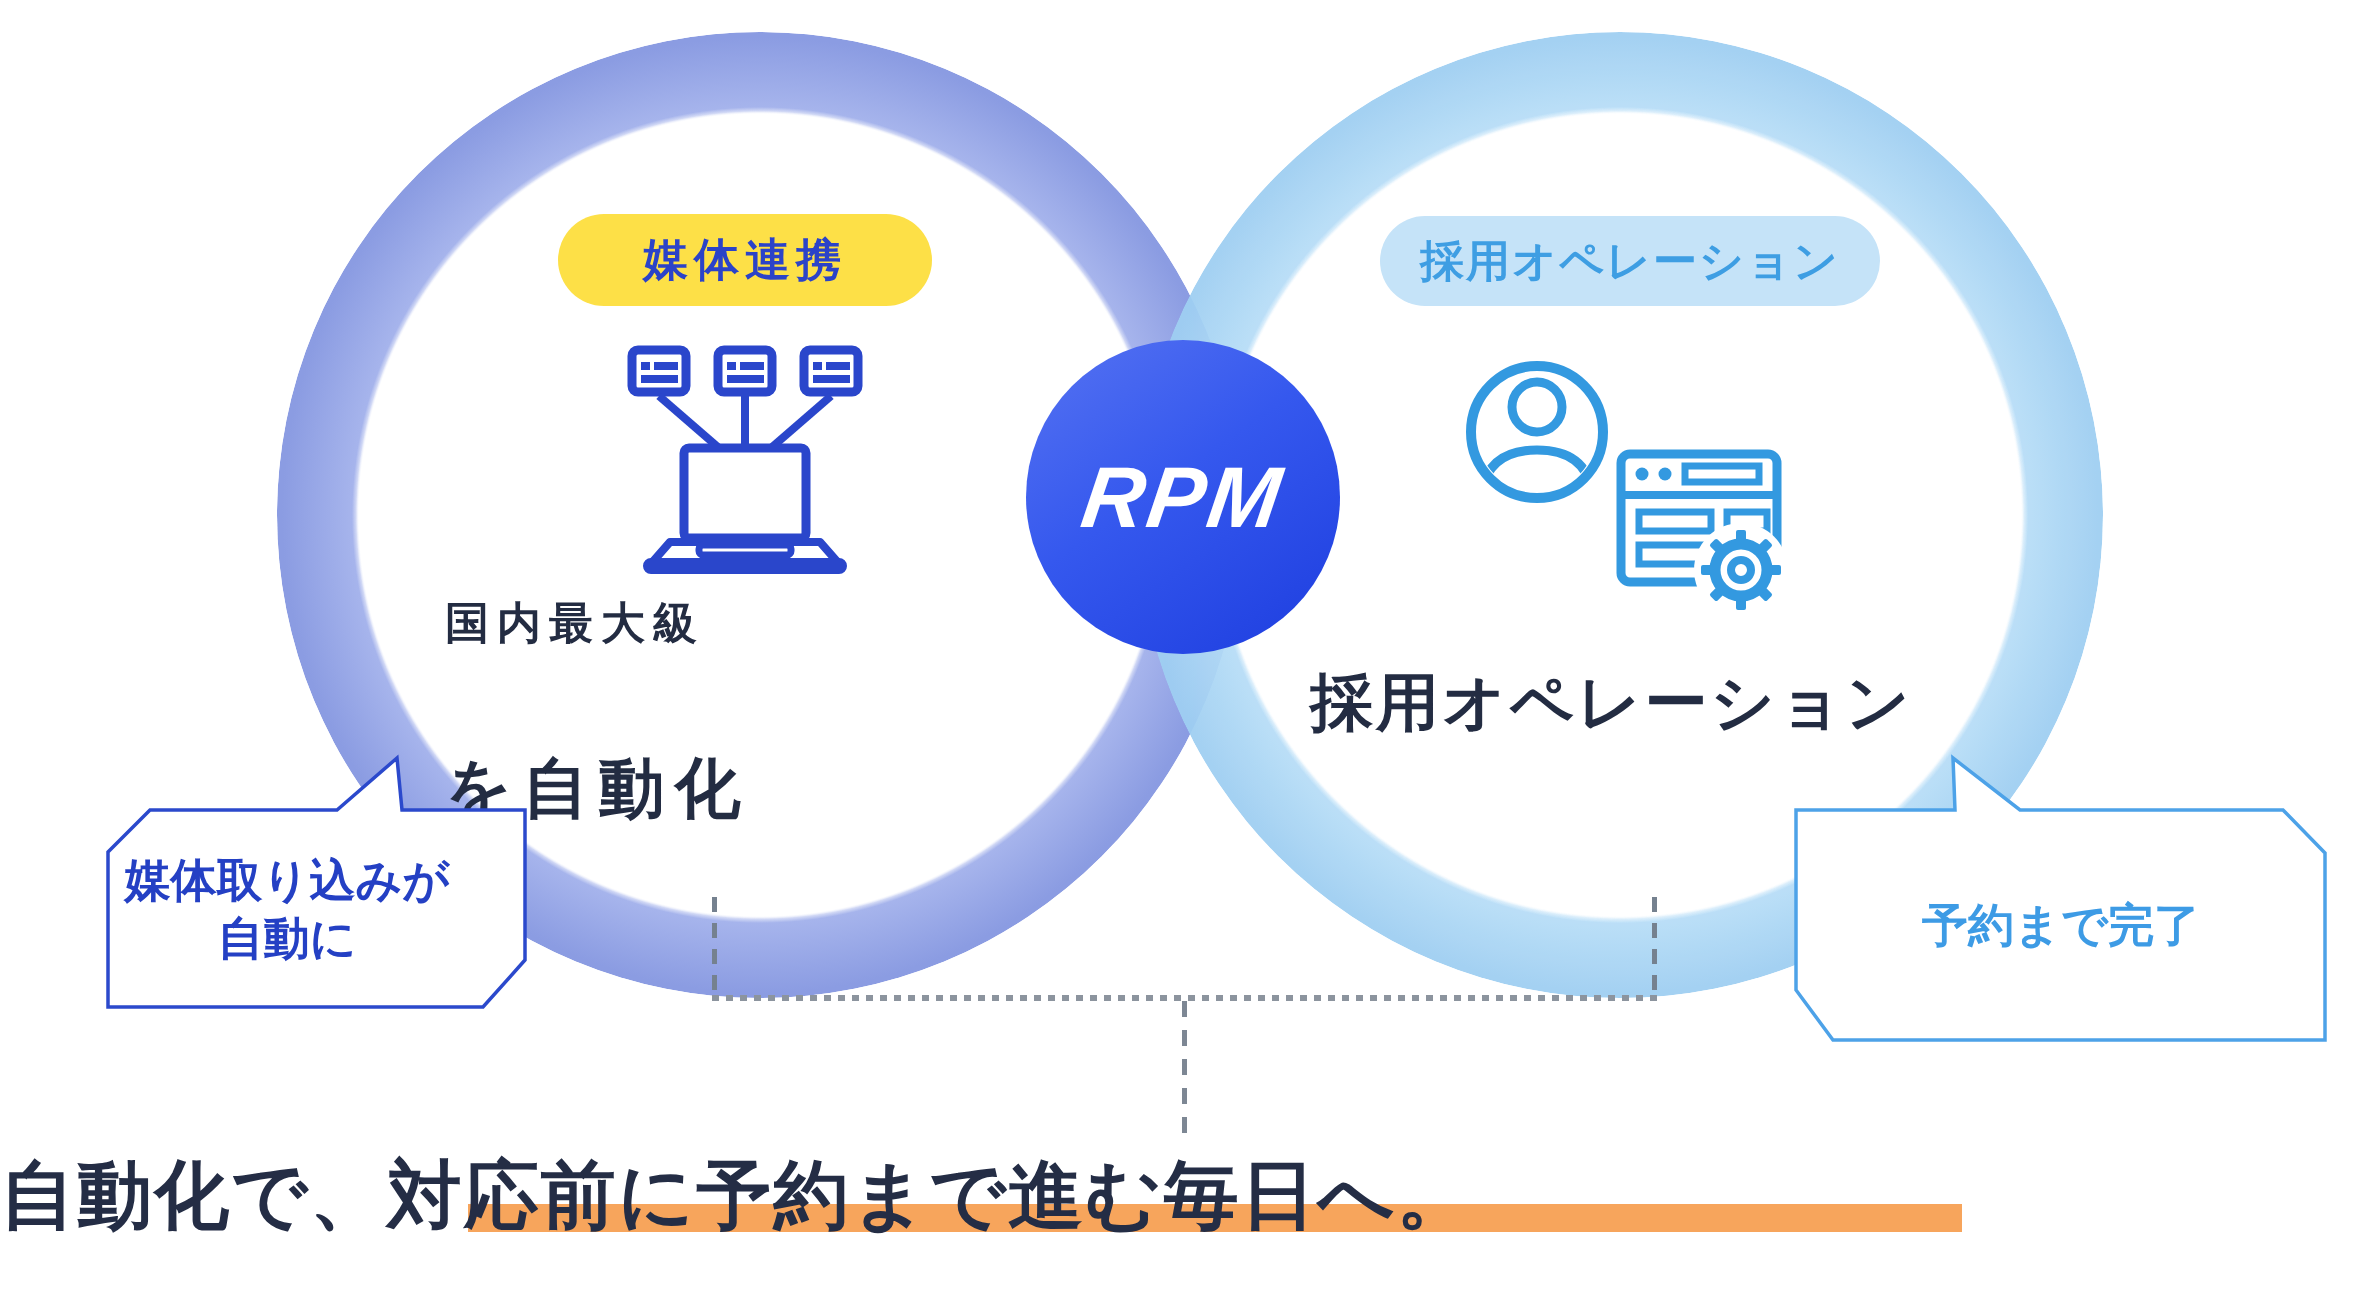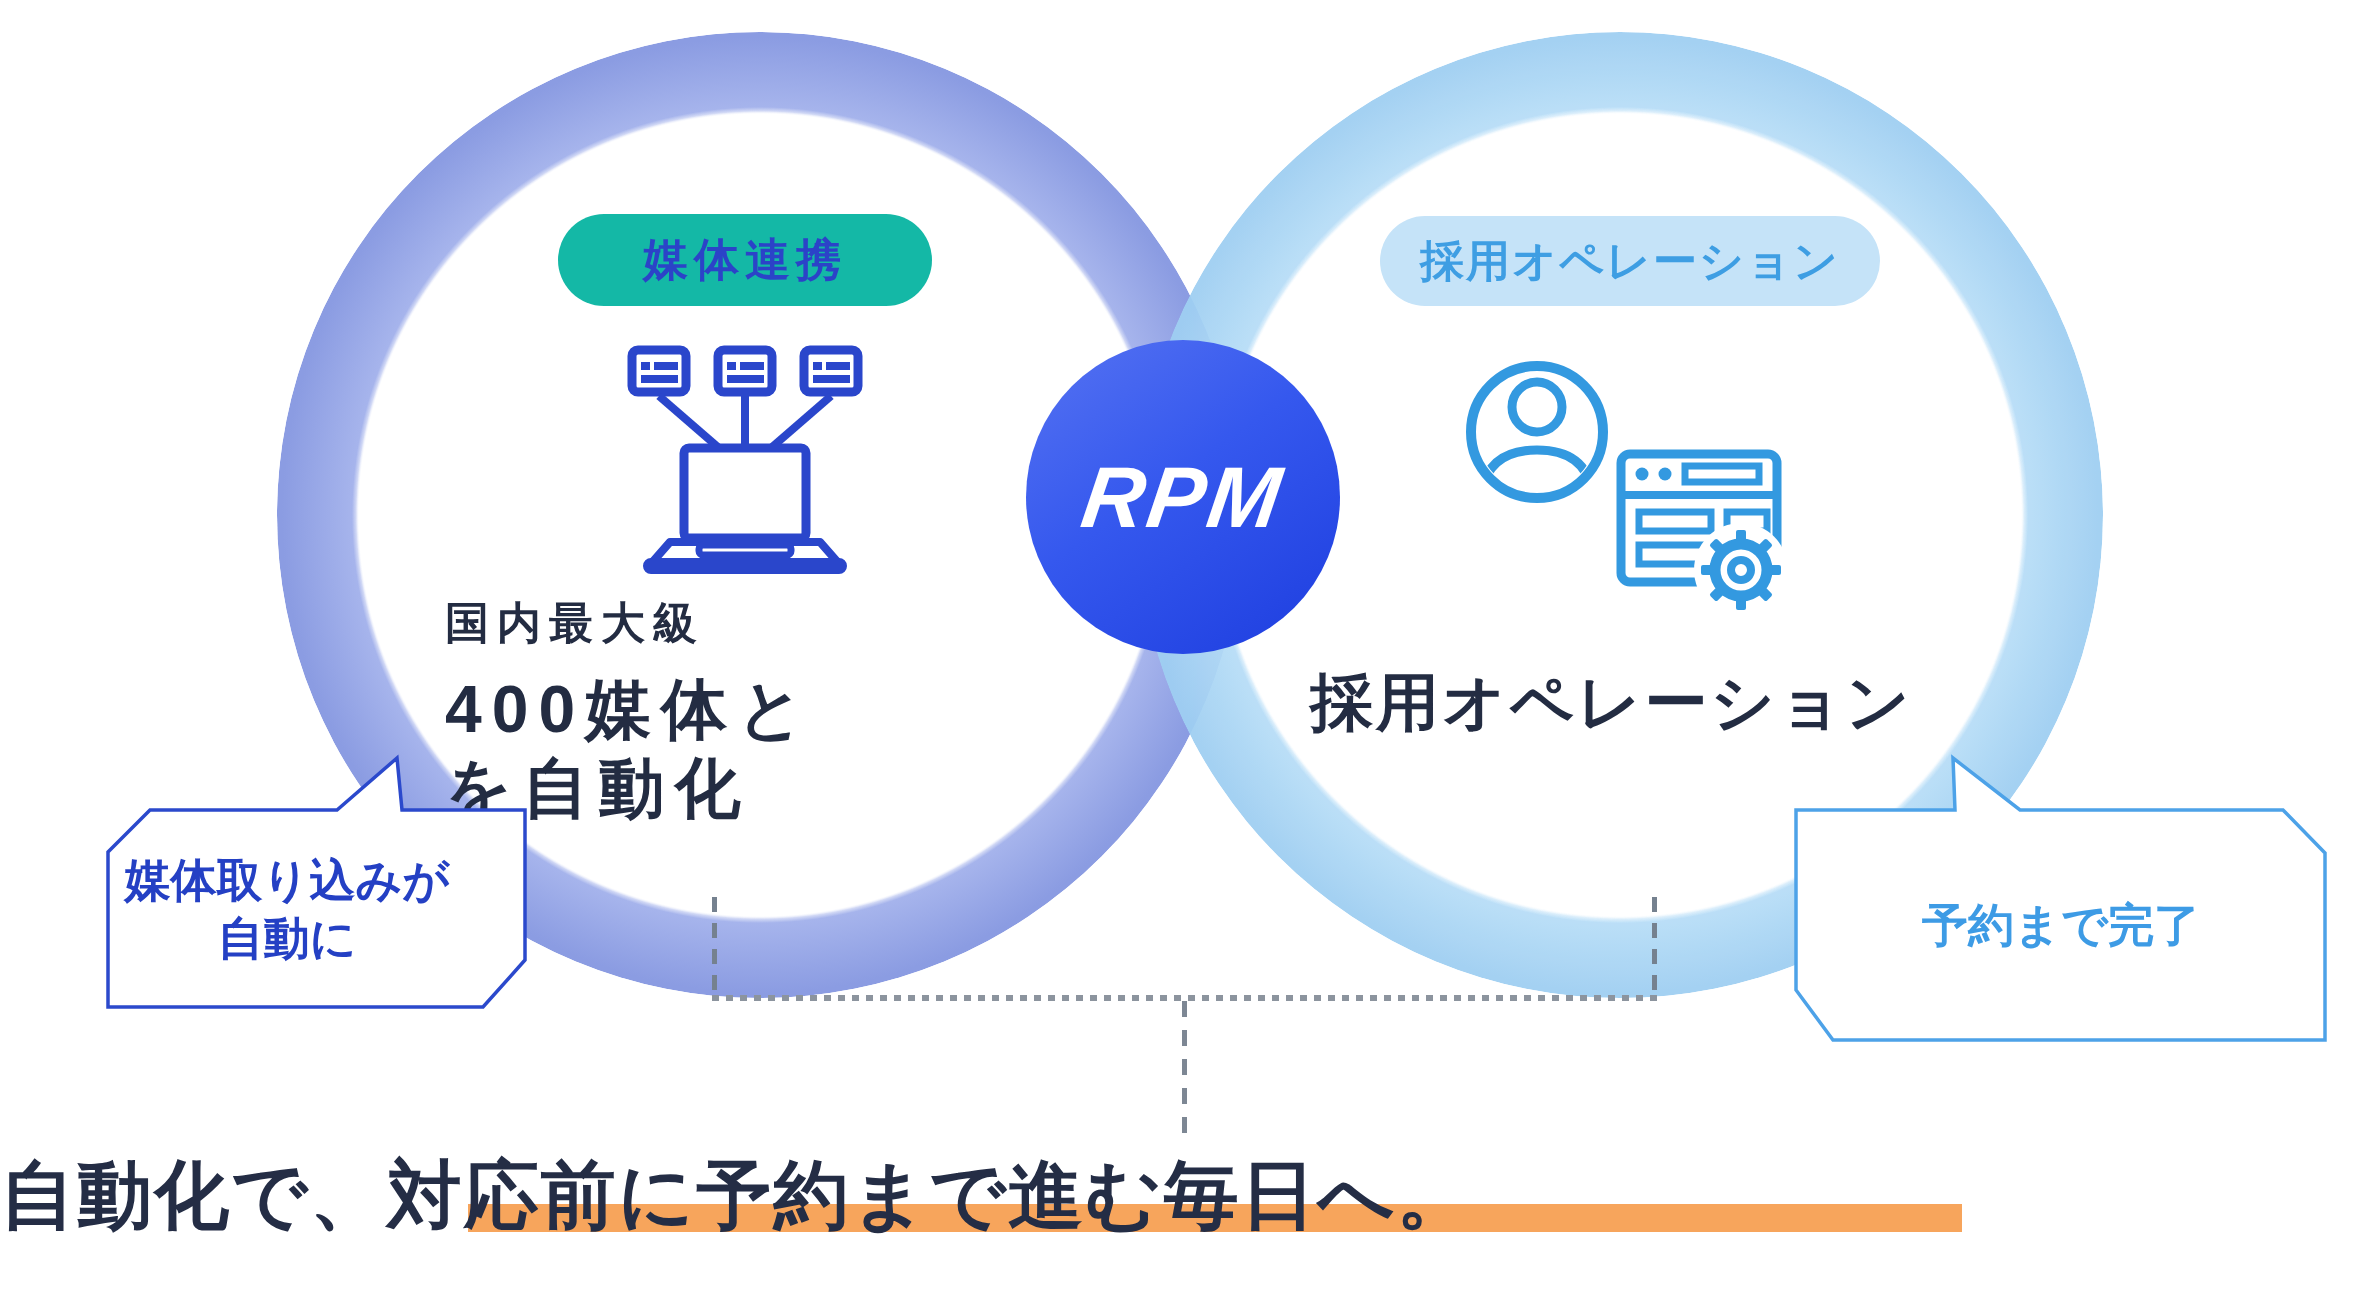--- a/index.html
+++ b/index.html
@@ -19,21 +19,21 @@
   
   .rpm{left:1026px;top:340px;width:314px;height:314px;border-radius:50%;
        background:linear-gradient(145deg,#5673F2 0%,#3558EE 45%,#1D3DDF 100%);
        display:flex;align-items:center;justify-content:center;z-index:5;}
   .rpm span{color:#ffffff;font-size:86px;font-weight:900;font-style:italic;
        letter-spacing:3px;transform:skewX(-8deg);}
 
   
   .badge{display:flex;align-items:center;justify-content:center;border-radius:46px;
          font-weight:800;z-index:4;}
-  .badge-left{left:558px;top:214px;width:374px;height:92px;background:#14b8a6;
+  .badge-left{left:558px;top:214px;width:374px;height:92px;background:#fde047;
          color:#2B43C8;font-size:45px;letter-spacing:6px;}
   .badge-right{left:1380px;top:216px;width:500px;height:90px;background:#C5E3F8;
          color:#3E9EE3;font-size:44px;letter-spacing:2px;}
 
   
   .ctext{z-index:4;color:#232C42;font-weight:900;white-space:nowrap;}
   .sub-left{left:445px;top:594px;width:600px;font-size:44px;letter-spacing:8px;}
   .big-left1{left:445px;top:665px;width:600px;font-size:66px;letter-spacing:10px;}
   .big-left2{left:445px;top:744px;width:600px;font-size:66px;letter-spacing:10px;}
   .big-right1{left:1310px;top:660px;width:660px;font-size:63px;letter-spacing:3px;}
@@ -106,21 +106,20 @@
         <path d="M211,54 L151,106"></path>
     </g>
     <rect x="64" y="106" width="122" height="90" rx="5" fill="#ffffff" stroke="#2A46CB" stroke-width="9"></rect>
     <path d="M50,200 L200,200 L221,224 L29,224 Z" fill="#ffffff" stroke="#2A46CB" stroke-width="8" stroke-linejoin="round"></path>
     <rect x="79" y="203" width="92" height="10" rx="4" fill="none" stroke="#2A46CB" stroke-width="7"></rect>
     <path d="M113,214 h24 l5,8 h-34 z" fill="#2A46CB"></path>
     <rect x="27" y="220" width="196" height="8" rx="4" fill="#ffffff" stroke="#2A46CB" stroke-width="8"></rect>
   </svg>
 
   <div class="abs ctext sub-left">国内最大級</div>
-  <div class="abs ctext big-left1">400媒体と</div>
   <div class="abs ctext big-left2">を自動化</div>
 
   <div class="abs badge badge-right">
     <span>採用オペレーション</span>
   </div>
 
   <svg class="abs" style="left:1455px;top:358px;" width="340" height="262" viewBox="0 0 340 262">
     <circle cx="82" cy="74" r="66" fill="none" stroke="#3399E0" stroke-width="10"></circle>
     <clipPath id="pclip">
         <circle cx="82" cy="74" r="60"></circle>

